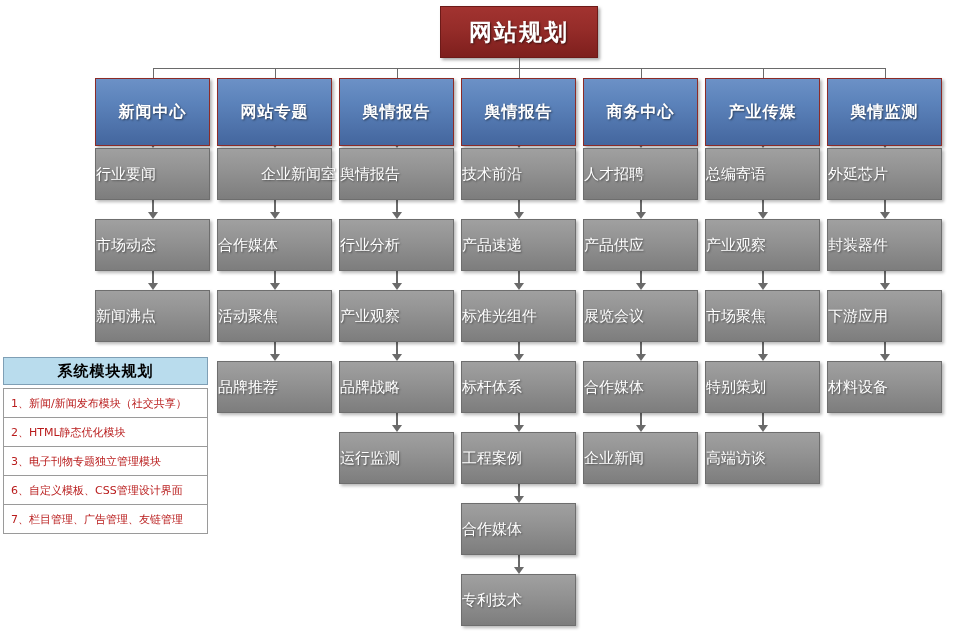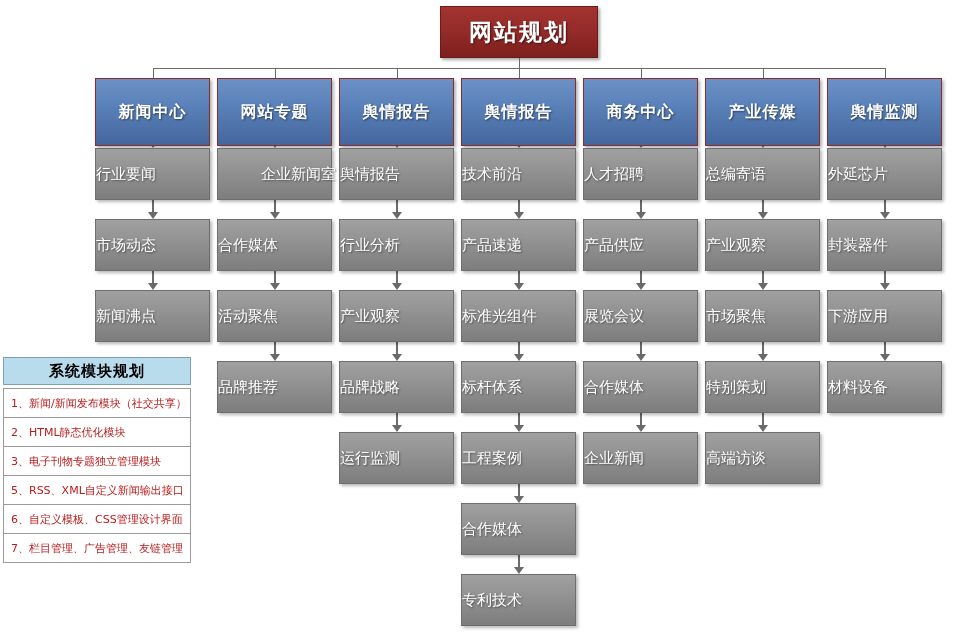--- a/index.html
+++ b/index.html
@@ -67,21 +67,21 @@
     display:flex;align-items:center;justify-content:flex-start;
     color:#ffffff;font-size:15px;
     text-shadow:1px 1px 2px rgba(0,0,0,.45);
     box-sizing:border-box;
     white-space:nowrap;
   }
 
   
   .mod-table{
     position:absolute;
-    left:3px;top:357px;width:188px;
+    left:3px;top:357px;width:205px;
     box-sizing:border-box;
   }
   .mod-head{
     height:28px;
     background:#b9dced;
     border:1px solid #7f9fb5;
     display:flex;align-items:center;justify-content:center;
     color:#000000;font-size:15px;font-weight:bold;letter-spacing:1px;
     box-sizing:border-box;
   }
@@ -316,23 +316,20 @@
         <div class="mod-row">
        <span>1、新闻/新闻发布模块（社交共享）</span>
      </div>
         <div class="mod-row">
        <span>2、HTML静态优化模块</span>
      </div>
         <div class="mod-row">
        <span>3、电子刊物专题独立管理模块</span>
      </div>
         <div class="mod-row">
-       <span>5、RSS、XML自定义新闻输出接口</span>
-     </div>
-        <div class="mod-row">
        <span>6、自定义模板、CSS管理设计界面</span>
      </div>
         <div class="mod-row">
        <span>7、栏目管理、广告管理、友链管理</span>
      </div>
       </div>
   </div>
 
 </div>
 

